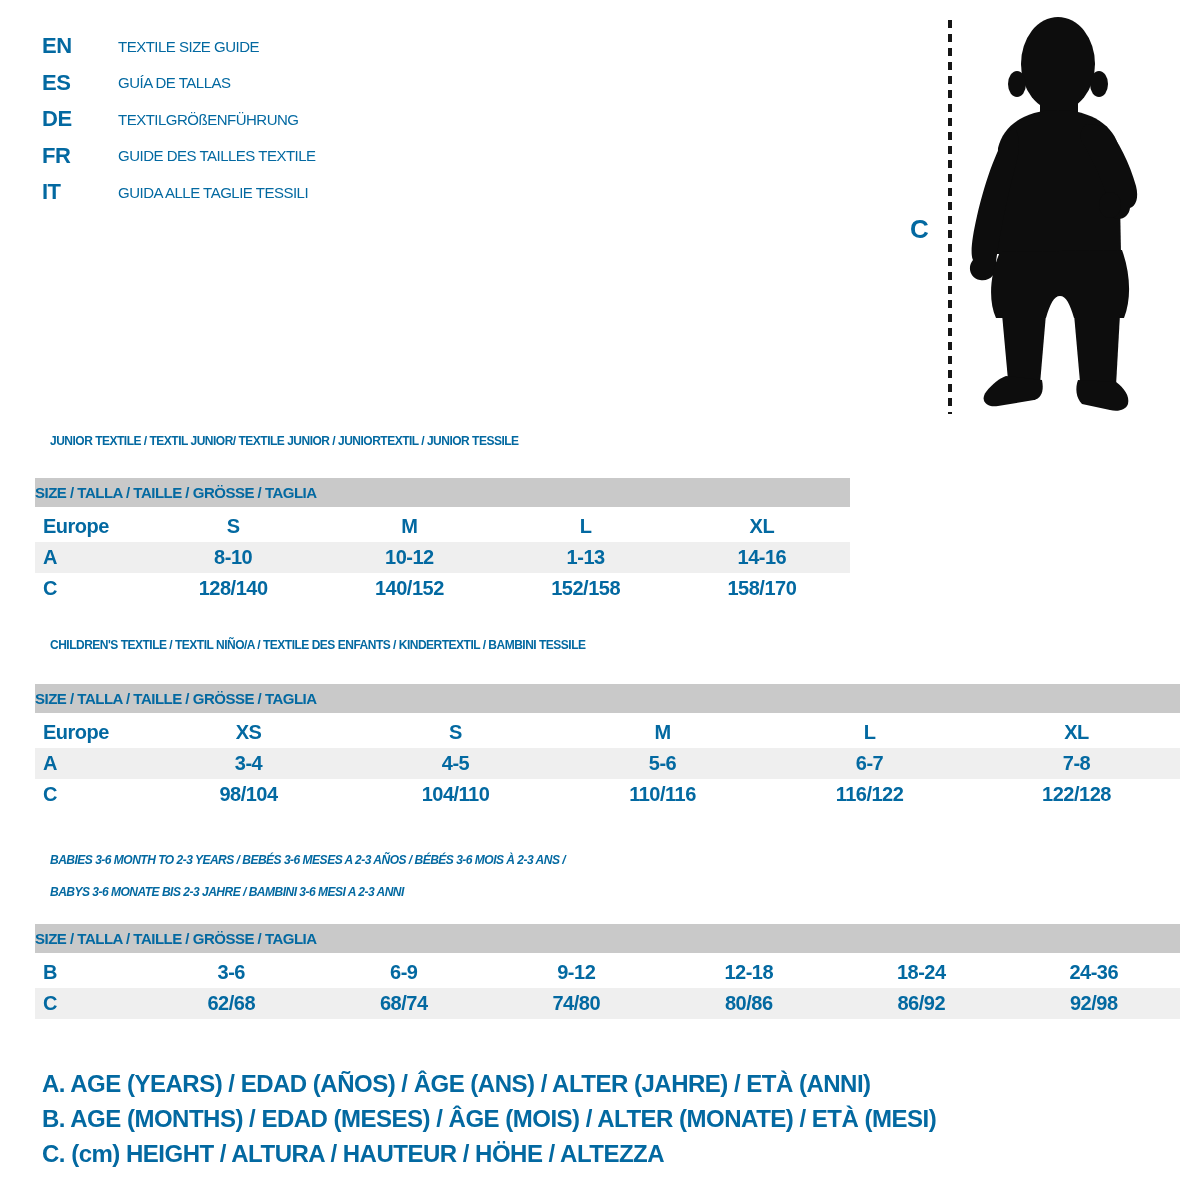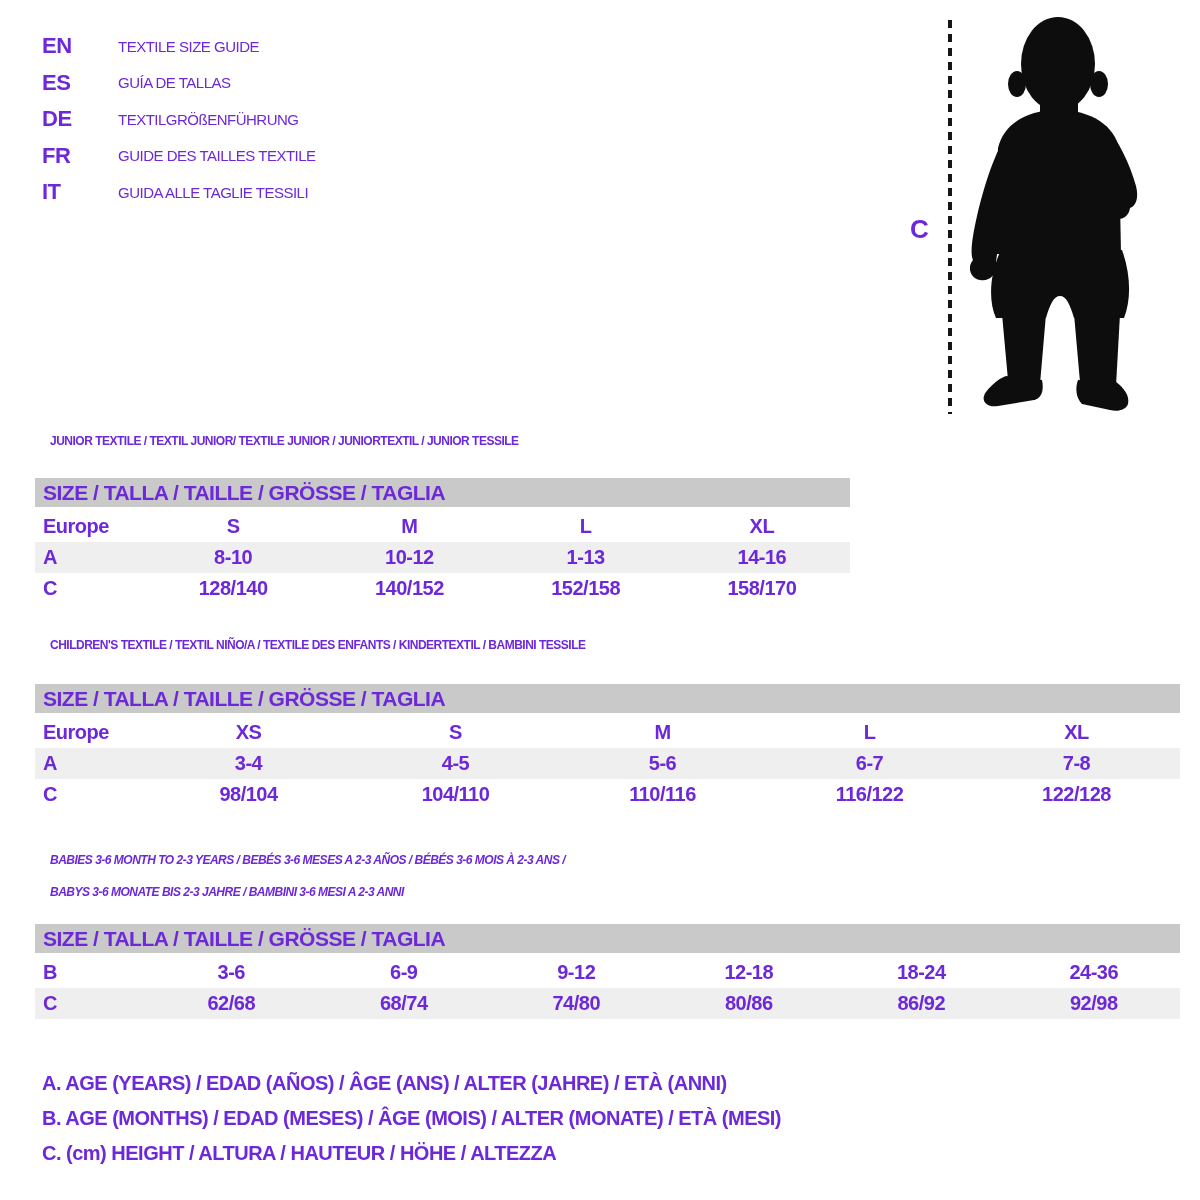--- a/index.html
+++ b/index.html
@@ -1,19 +1,19 @@
 <!DOCTYPE html>
 <html><head>
 <meta charset="utf-8">
 <style>
   html,body { margin:0; padding:0; background:#fff; }
   .sheet {
     position:relative; width:1200px; height:1200px; background:#ffffff;
     font-family:"Liberation Sans","DejaVu Sans",sans-serif;
-    color:#6d28d9; overflow:hidden;
+    color:#0369a1; overflow:hidden;
     -webkit-font-smoothing:antialiased;
   }
 
   
   .lang-block { position:absolute; left:42px; top:28px; }
   .lang-row { display:flex; height:36.5px; align-items:center; }
   .lang-code { width:76px; font-weight:bold; font-size:22px; letter-spacing:-0.5px; }
   .lang-title { font-weight:normal; font-size:15px; letter-spacing:-0.5px; white-space:nowrap; }
 
   
@@ -29,34 +29,34 @@
   
   .sec-title {
     position:absolute; left:50px; font-size:12px; font-weight:bold;
     letter-spacing:-0.5px; white-space:nowrap;
   }
   .sec-title.two-line { line-height:32px; }
 
   
   .tbl { position:absolute; }
   .size-bar {
-    height:29px; line-height:29px; background:#c9c9c9; padding-left:8px;
-    font-size:21px; font-weight:bold; letter-spacing:-0.5px; margin-bottom:4px;
+    height:29px; line-height:29px; background:#c9c9c9; padding-left:0;
+    font-size:15px; font-weight:bold; letter-spacing:-0.5px; margin-bottom:4px;
   }
   table { border-collapse:collapse; table-layout:fixed; width:100%; }
   td {
     height:31px; font-size:20px; font-weight:bold; letter-spacing:-0.5px;
     text-align:center; vertical-align:middle; padding:0;
   }
   td.lbl { text-align:left; padding-left:8px; }
   tr.alt { background:#efefef; }
 
   
   .footnotes { position:absolute; left:42px; top:1066px; }
-  .footnote { height:35px; line-height:35px; font-size:20px; font-weight:bold; letter-spacing:-0.5px; white-space:nowrap; }
+  .footnote { height:35px; line-height:35px; font-size:24px; font-weight:bold; letter-spacing:-0.5px; white-space:nowrap; }
 </style>
 </head>
 <body>
 
 <div class="sheet">
 
   <div class="lang-block">
     <div class="lang-row">
       <span class="lang-code">EN</span>
       <span class="lang-title">TEXTILE SIZE GUIDE</span>

